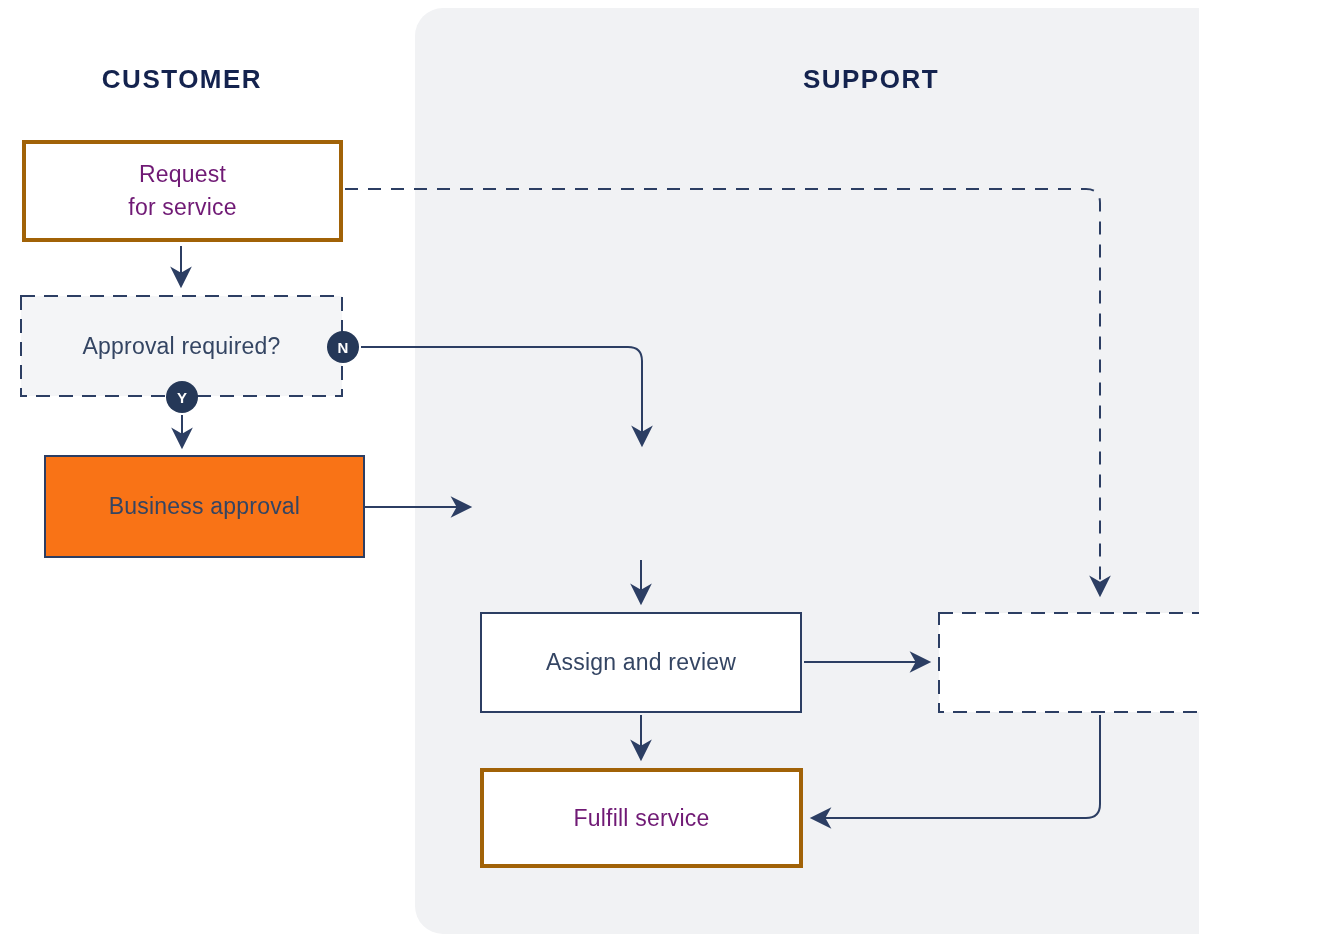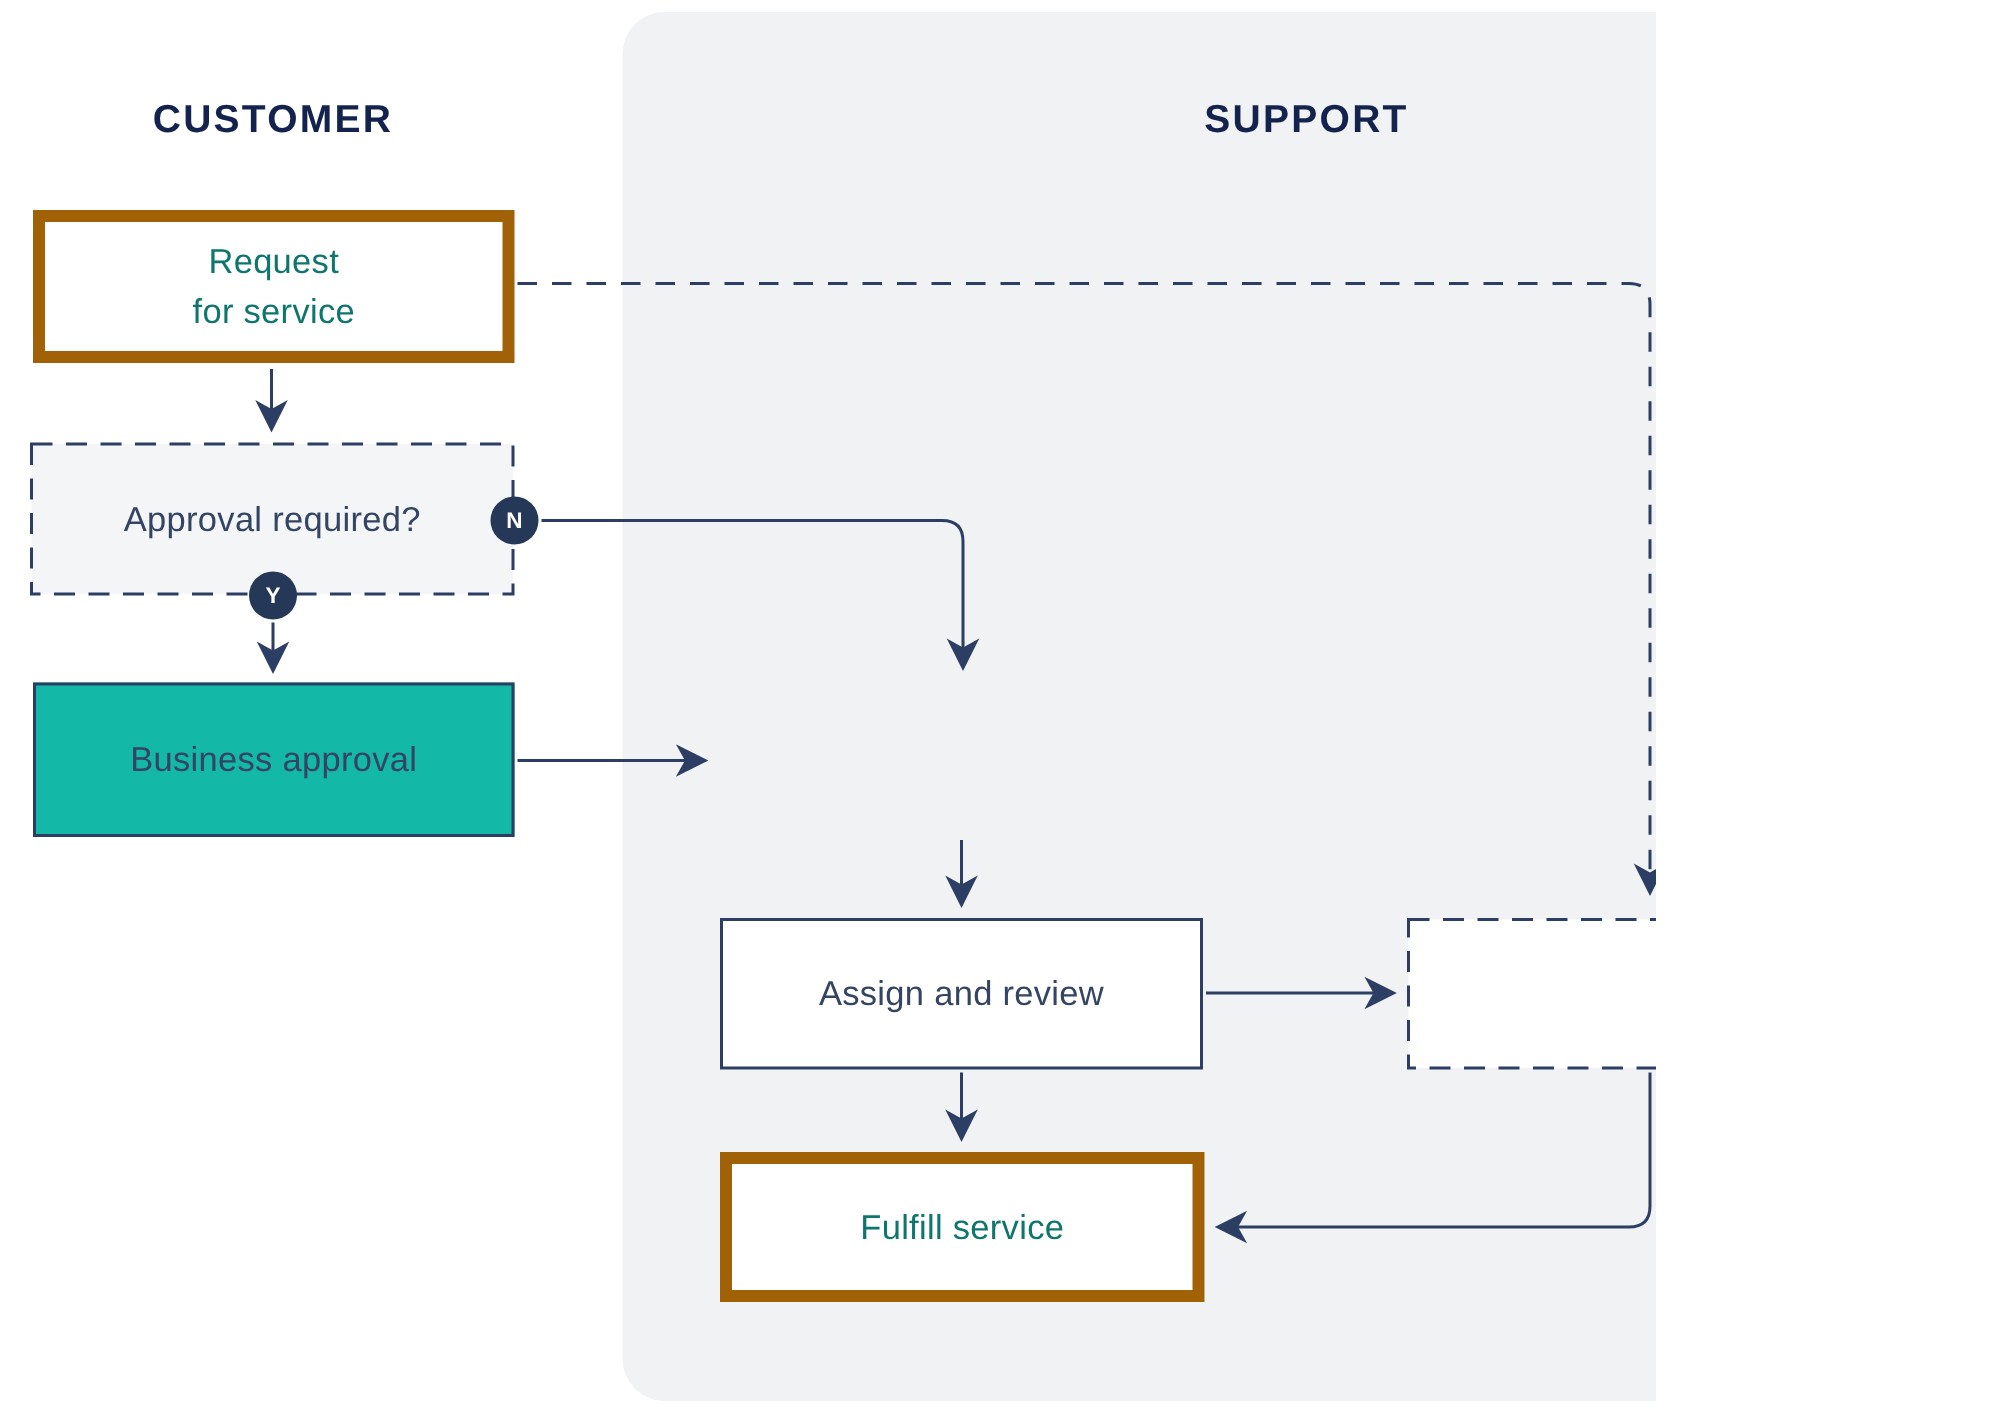--- a/index.html
+++ b/index.html
@@ -1,17 +1,17 @@
 <!DOCTYPE html>
 <html><head>
 <meta charset="utf-8">
 <style>
   html,body{margin:0;padding:0;background:#ffffff;}
   .canvas{
-    position:relative;width:1104px;height:944px;background:#ffffff;overflow:hidden;
+    position:relative;width:1199px;height:944px;background:#ffffff;overflow:hidden;
     font-family:"Liberation Sans", sans-serif;
   }
   .support-panel{
     position:absolute;left:415px;top:8px;width:918px;height:926px;
     background:#F1F2F4;border-radius:28px;
   }
   .lane-header{
     position:absolute;transform:translateX(-50%);
     font-size:26px;font-weight:700;letter-spacing:1.5px;color:#14234E;
     white-space:nowrap;
@@ -19,22 +19,22 @@
   .lane-header.customer{left:182px;top:64px;}
   .lane-header.support{left:871px;top:64px;}
   .connector-layer{position:absolute;left:0;top:0;width:1344px;height:944px;}
   .node{
     position:absolute;display:flex;align-items:center;justify-content:center;
     box-sizing:border-box;text-align:center;
     font-size:23px;font-weight:500;letter-spacing:0.2px;line-height:1.42;
     color:#344563;white-space:pre-line;
   }
   .node.solid-navy{border:2px solid #2C3E63;background:#ffffff;}
-  .node.solid-navy.grayfill{background:#14b8a6;}
-  .node.solid-blue{border:8px solid #a16207;background:#ffffff;color:#0f766e;}
+  .node.solid-navy.grayfill{background:#f97316;margin-left:22px;}
+  .node.solid-blue{border:4px solid #a16207;background:#ffffff;color:#701a75;}
   .node.ghost{border:none;background:transparent;} 
   .node-request{left:22px;top:140px;width:321px;height:102px;}
   .node-approval{left:20px;top:295px;width:323px;height:102px;}
   .node-business{left:22px;top:455px;width:321px;height:103px;}
   .node-waiting{left:480px;top:455px;width:322px;height:103px;}
   .node-assign{left:480px;top:612px;width:322px;height:101px;align-items:center;}
   .node-pending{left:938px;top:612px;width:323px;height:101px;}
   .node-fulfill{left:480px;top:768px;width:323px;height:100px;}
   .badge{
     position:absolute;width:32px;height:32px;border-radius:50%;

